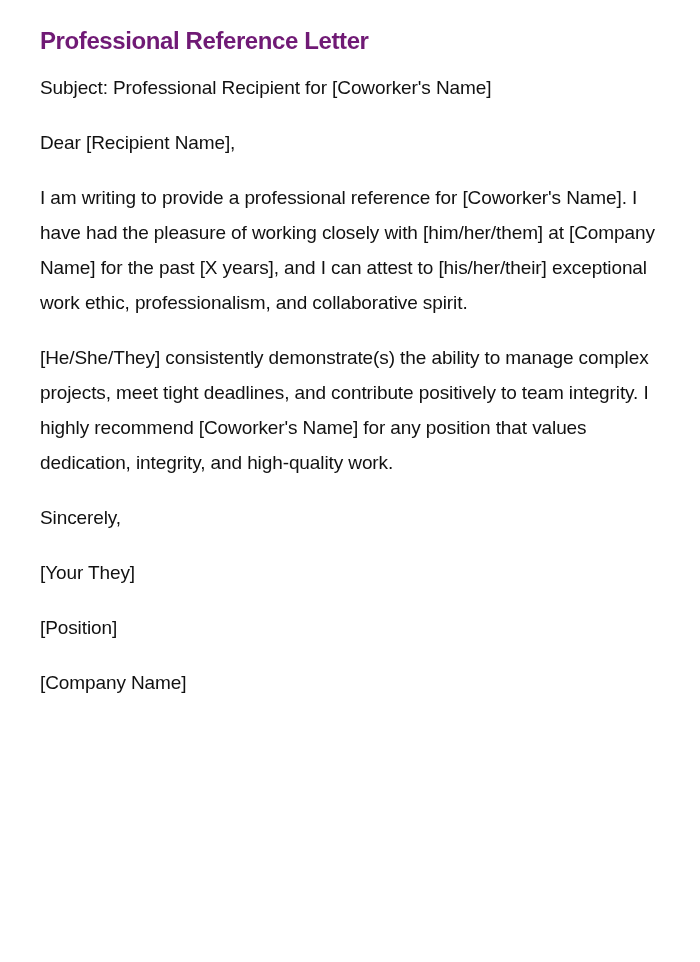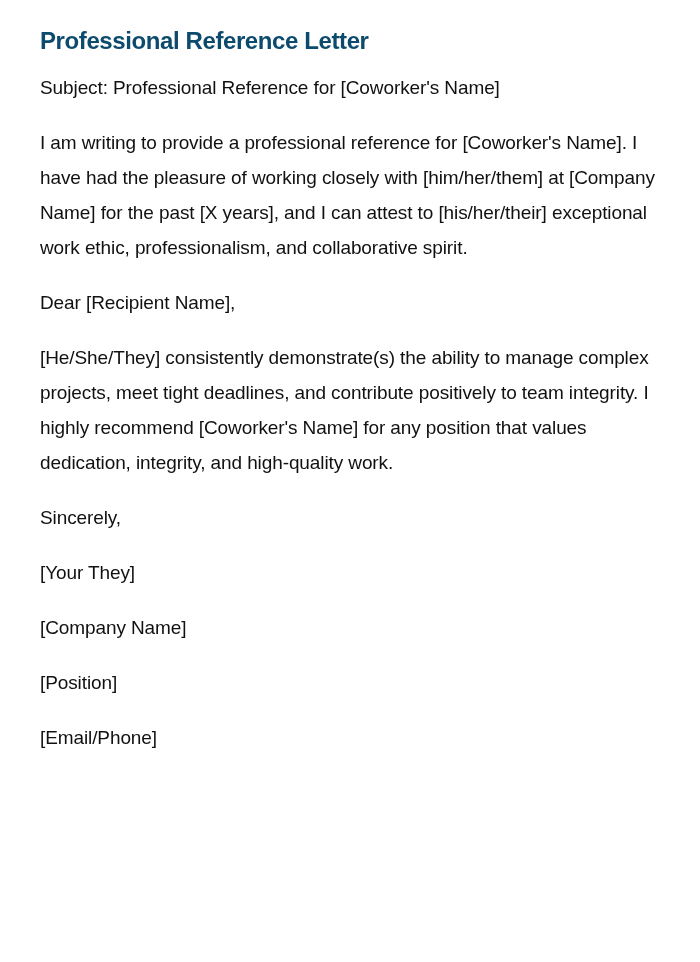--- a/index.html
+++ b/index.html
@@ -20,39 +20,38 @@
       box-sizing: border-box;
       width: 700px;
     }
     .title {
       font-family: "Liberation Sans", sans-serif;
       font-weight: bold;
       font-size: 24px;
       line-height: 34px;
       margin: 0 0 12px 0;
       letter-spacing: -0.4px;
-      color: #0c4a6e;
+      color: #701a75;
     }
     .para {
       font-size: 19px;
       line-height: 35px;
       margin: 0 0 20px 0;
       letter-spacing: -0.1px;
       color: #111111;
     }
     .subject { margin-bottom: 20px; }
     .sig { margin-bottom: 20px; }
   </style>
 </head>
 <body>
 
 <div class="page">
   <h1 class="title">Professional Reference Letter</h1>
-  <p class="para subject">Subject: Professional Reference for [Coworker's Name]</p>
+  <p class="para subject">Subject: Professional Recipient for [Coworker's Name]</p>
+  <p class="para">Dear [Recipient Name],</p>
   <p class="para">I am writing to provide a professional reference for [Coworker's Name]. I have had the pleasure of working closely with [him/her/them] at [Company Name] for the past [X years], and I can attest to [his/her/their] exceptional work ethic, professionalism, and collaborative spirit.</p>
-  <p class="para">Dear [Recipient Name],</p>
   <p class="para">[He/She/They] consistently demonstrate(s) the ability to manage complex projects, meet tight deadlines, and contribute positively to team integrity. I highly recommend [Coworker's Name] for any position that values dedication, integrity, and high-quality work.</p>
   <p class="para sig">Sincerely,</p>
   <p class="para sig">[Your They]</p>
+  <p class="para sig">[Position]</p>
   <p class="para sig">[Company Name]</p>
-  <p class="para sig">[Position]</p>
-  <p class="para sig">[Email/Phone]</p>
 </div>
 
 </body></html>

